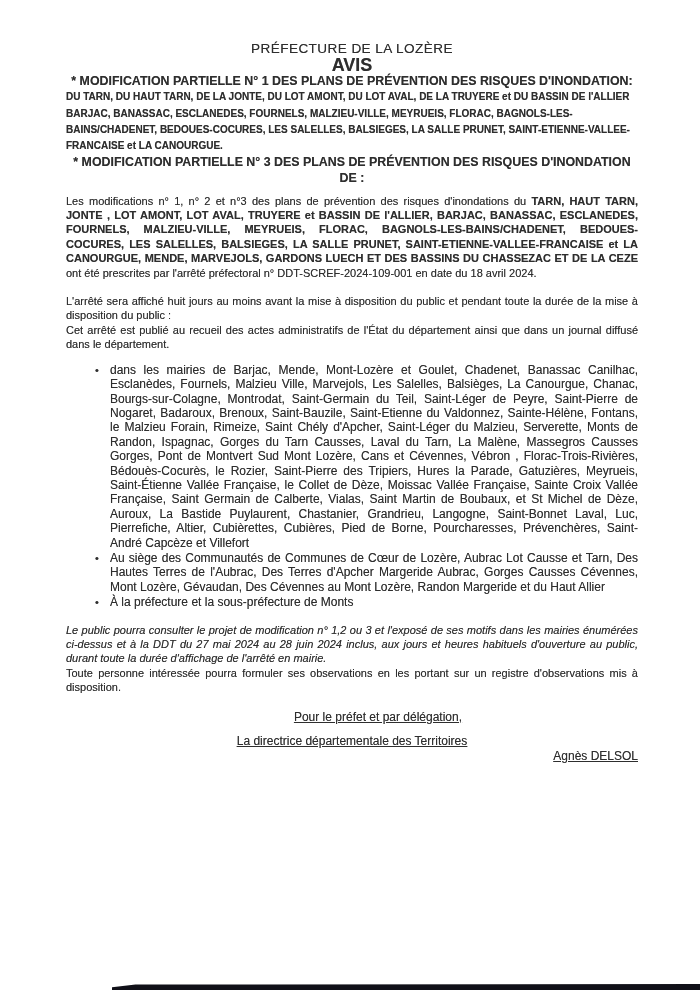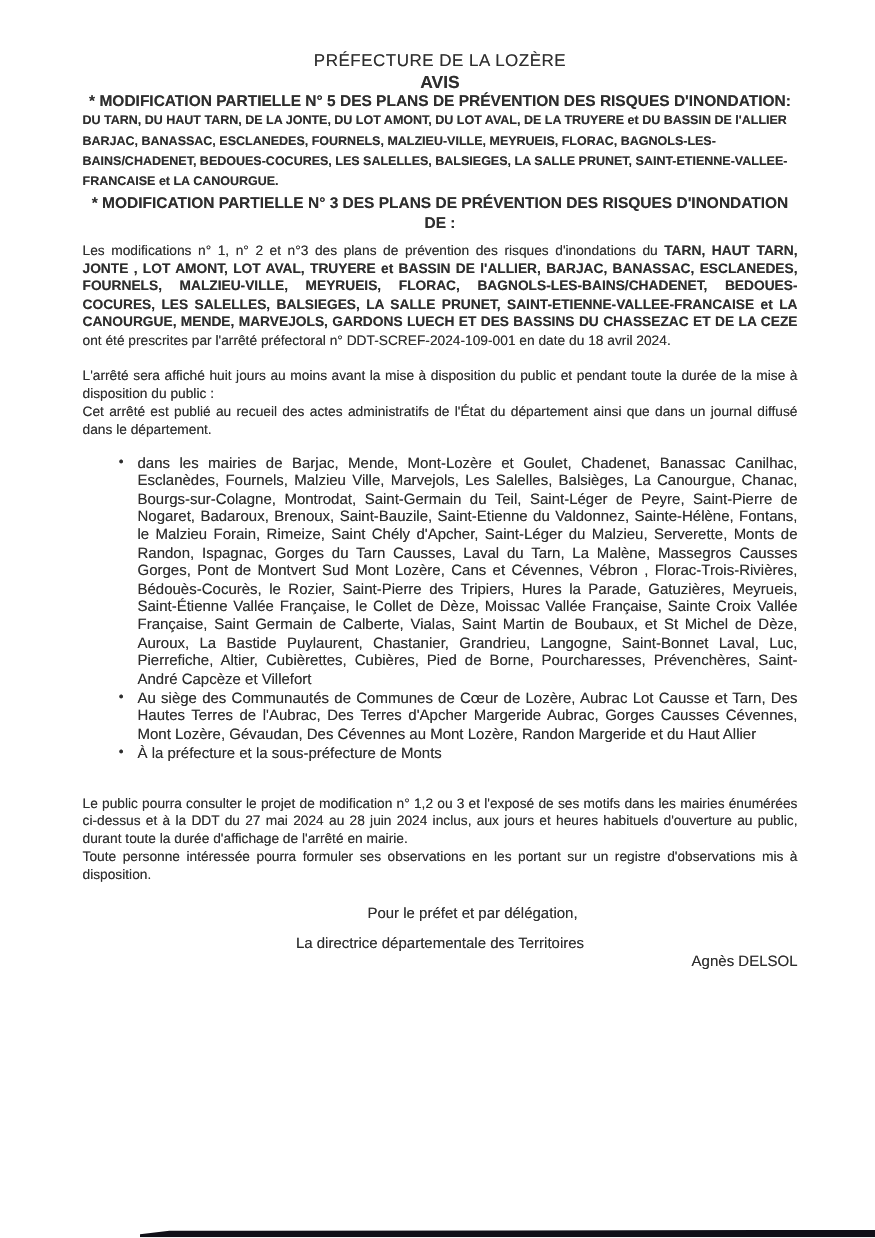--- a/index.html
+++ b/index.html
@@ -18,21 +18,21 @@
     text-shadow: 0 0 0.4px rgba(40,40,40,0.55);
   }
   .center { text-align: center; }
   .prefecture-title {
     font-size: 13.6px;
     letter-spacing: 0.4px;
     line-height: 17px;
     font-weight: normal;
   }
   .avis-title {
-    font-size: 14px;
+    font-size: 18px;
     font-weight: bold;
     line-height: 16.2px;
   }
   .mod-heading {
     font-size: 12.4px;
     font-weight: bold;
     line-height: 16.2px;
     text-align: center;
   }
   .mod-communes {
@@ -59,22 +59,22 @@
     font-size: 12px;
     line-height: 14.4px;
     text-align: justify;
   }
   .bullet-list li + li { margin-top: 1px; }
   .bullet-dot {
     position: absolute;
     left: -15px; top: 0;
     font-size: 11px;
   }
-  .closing-par { margin-top: 26px; }
-  .signature-block { margin-top: 12px; }
+  .closing-par { margin-top: 13px; font-style: italic; }
+  .signature-block { margin-top: 12px; text-decoration: underline; }
   .sig-line1 {
     font-size: 12px; line-height: 15px;
     text-align: center;
     margin-left: 52px;
     margin-top: 15px;
   }
   .sig-line2 {
     font-size: 12px; line-height: 15px;
     text-align: center;
     margin-top: 9px;
@@ -93,21 +93,21 @@
 </style>
 </head>
 <body>
 
 <div class="page">
 
   <div class="center prefecture-title">PRÉFECTURE DE LA LOZÈRE</div>
 
   <div class="center avis-title">AVIS</div>
 
-  <div class="mod-heading">* MODIFICATION PARTIELLE N° 5 DES PLANS DE PRÉVENTION DES RISQUES D'INONDATION:</div>
+  <div class="mod-heading">* MODIFICATION PARTIELLE N° 1 DES PLANS DE PRÉVENTION DES RISQUES D'INONDATION:</div>
   <div class="mod-communes">DU TARN, DU HAUT TARN, DE LA JONTE, DU LOT AMONT, DU LOT AVAL, DE LA TRUYERE et DU BASSIN DE l'ALLIER</div>
 
   <div class="mod-communes">BARJAC, BANASSAC, ESCLANEDES, FOURNELS, MALZIEU-VILLE, MEYRUEIS, FLORAC, BAGNOLS-LES-BAINS/CHADENET, BEDOUES-COCURES, LES SALELLES, BALSIEGES, LA SALLE PRUNET, SAINT-ETIENNE-VALLEE-FRANCAISE et LA CANOURGUE.</div>
 
   <div class="mod-heading">* MODIFICATION PARTIELLE N° 3 DES PLANS DE PRÉVENTION DES RISQUES D'INONDATION DE :</div>
 
   <div class="body-par intro-par"><span>Les modifications n° 1, n° 2 et n°3 des plans de prévention des risques d'inondations du </span><span class="bold-inline">TARN, HAUT TARN, JONTE , LOT AMONT, LOT AVAL, TRUYERE et BASSIN DE l'ALLIER, BARJAC, BANASSAC, ESCLANEDES, FOURNELS, MALZIEU-VILLE, MEYRUEIS, FLORAC, BAGNOLS-LES-BAINS/CHADENET, BEDOUES-COCURES, LES SALELLES, BALSIEGES, LA SALLE PRUNET, SAINT-ETIENNE-VALLEE-FRANCAISE et LA CANOURGUE, MENDE, MARVEJOLS, GARDONS LUECH ET DES BASSINS DU CHASSEZAC ET DE LA CEZE</span><span> ont été prescrites par l'arrêté préfectoral n° DDT-SCREF-2024-109-001 en date du 18 avril 2024.</span></div>
 
 
   <div class="body-par par-gap">L'arrêté sera affiché huit jours au moins avant la mise à disposition du public et pendant toute la durée de la mise à disposition du public :</div>

